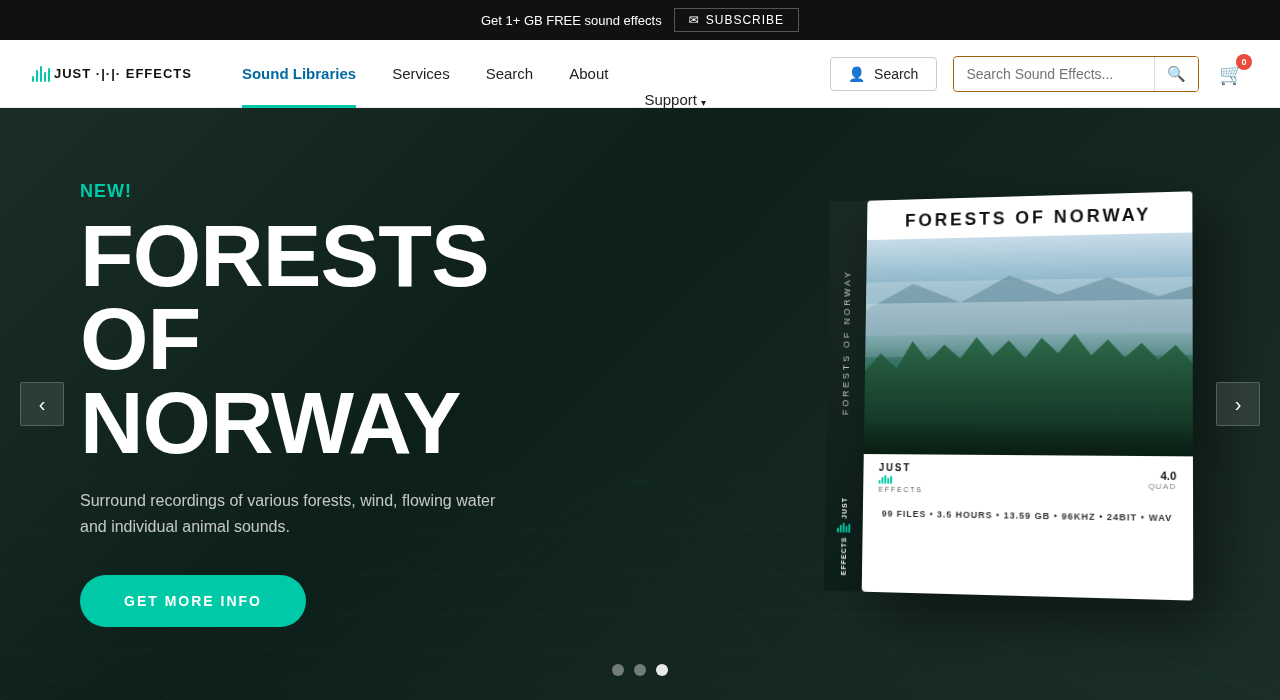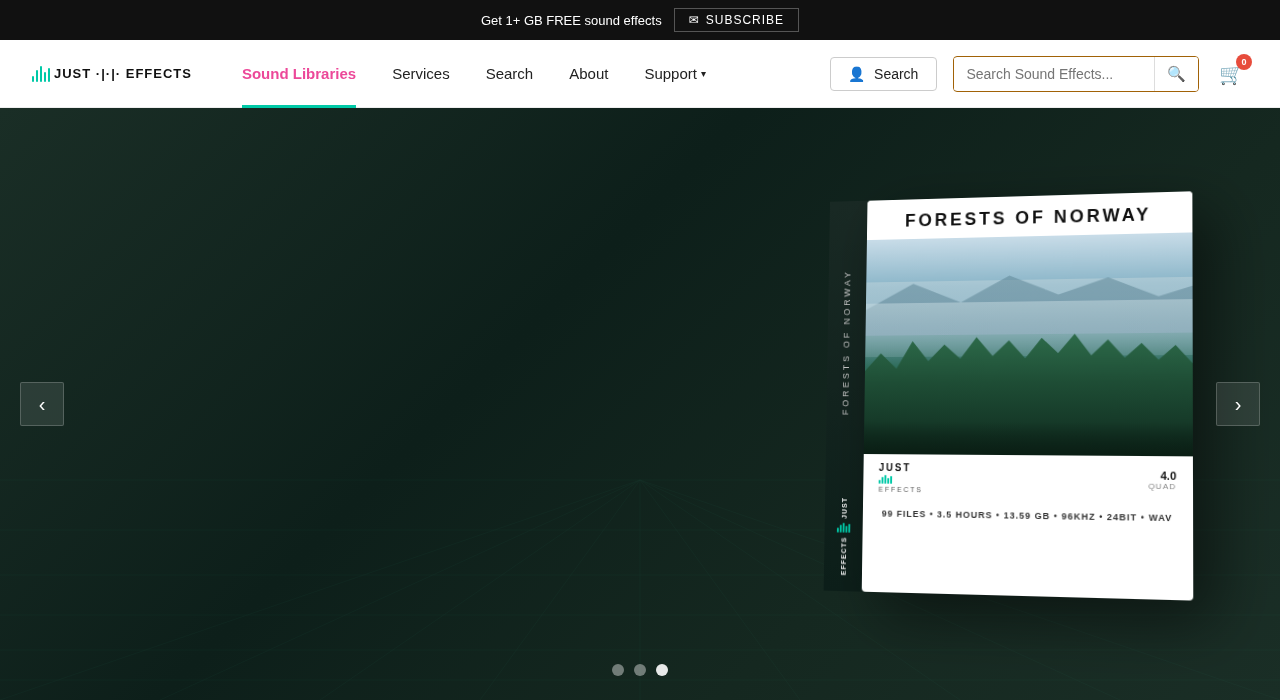--- a/index.html
+++ b/index.html
@@ -79,35 +79,35 @@
       height: 68px;
       display: flex;
       align-items: center;
       font-size: 15px;
       color: #222;
       cursor: pointer;
       text-decoration: none;
       position: relative;
     }
     .nav-item.active {
-      color: #ec4899;
+      color: #0369a1;
       font-weight: 600;
     }
     .nav-item.active::after {
       content: '';
       position: absolute;
       bottom: 0;
       left: 18px;
       right: 18px;
       height: 3px;
       background: #00c9a7;
     }
     .support-item {
       display: flex;
-      align-items: center;
+      align-items: flex-end;
       gap: 4px;
     }
     .chevron-icon {
       font-size: 10px;
     }
 
     .header-right {
       display: flex;
       align-items: center;
       gap: 16px;
@@ -524,20 +524,28 @@
       <line x1="640" y1="80" x2="960" y2="300"></line>
       <line x1="640" y1="80" x2="1120" y2="300"></line>
       <line x1="640" y1="80" x2="1280" y2="300"></line>
     </g>
   </svg>
 
   <button class="carousel-arrow left">
     <span>‹</span>
   </button>
 
+  <div class="hero-content">
+    <div class="new-label">NEW!</div>
+    <h1 class="hero-title">
+      FORESTS OF<br>NORWAY
+    </h1>
+    <p class="hero-desc">Surround recordings of various forests, wind, flowing water and individual animal sounds.</p>
+    <button class="get-more-btn">GET MORE INFO</button>
+  </div>
 
   <div class="hero-image">
     <div class="box-mockup">
 
       <div class="box-side-strip">
         <div style="flex:1; display:flex; align-items:center; justify-content:center;">
           <span class="box-side-text">FORESTS OF NORWAY</span>
         </div>
         <div class="box-side-logo" style="margin-bottom:16px;">
           <span class="box-side-logo-text">JUST</span>

